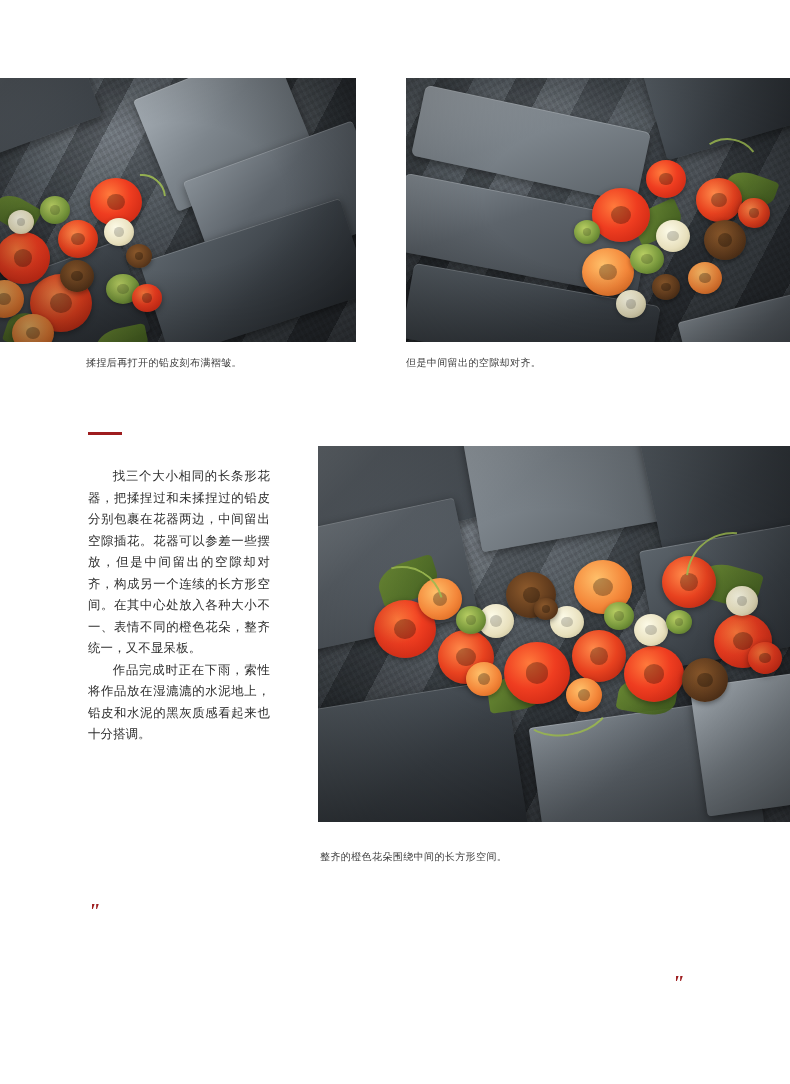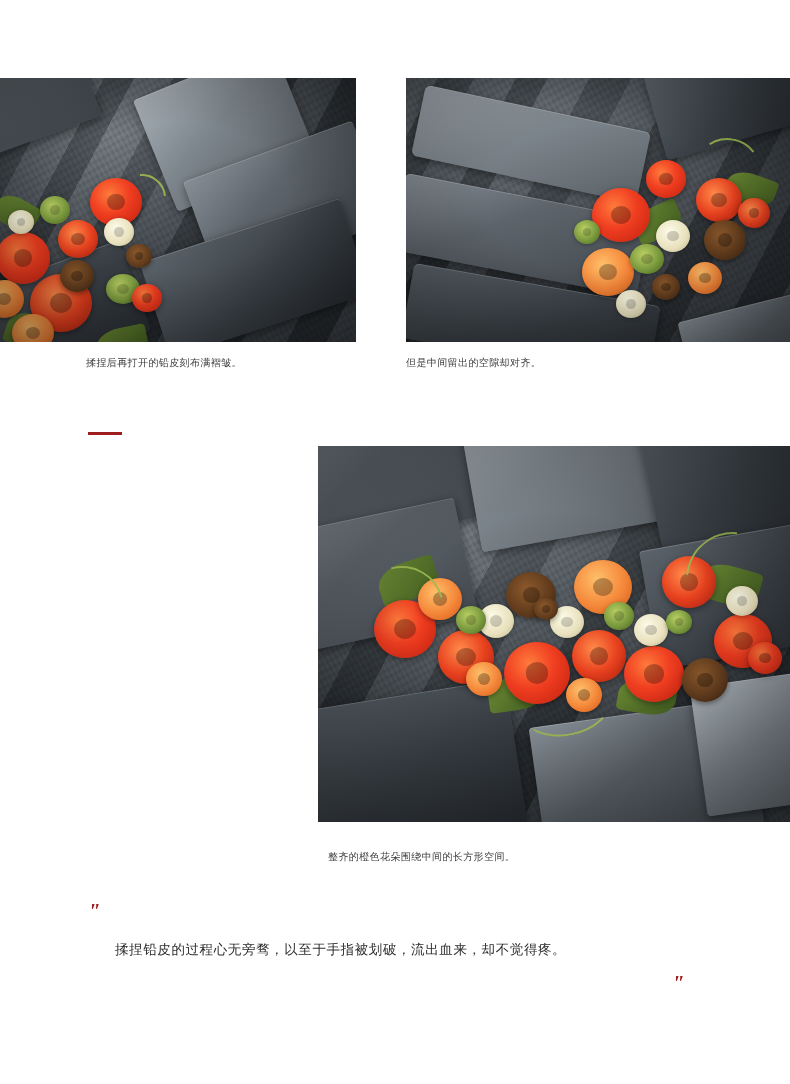--- a/index.html
+++ b/index.html
@@ -229,20 +229,24 @@
     <div class="bloom red2" style="left:332px; top:120px; width:32px; height:30px;"></div>
     <div class="bloom green" style="left:168px; top:142px; width:26px; height:24px;"></div>
     <div class="bloom dark" style="left:246px; top:196px; width:28px; height:26px;"></div>
     <div class="tendril" style="left:290px; top:60px; width:60px; height:56px; transform:rotate(10deg);"></div>
     <div class="vignette"></div>
   </div>
   <div class="caption" style="left:406px; top:356px;">但是中间留出的空隙却对齐。</div>
 
   <div class="rule" style="left:88px; top:432px;"></div>
 
+  <div class="bodytext" style="left:88px; top:466px;">
+    <p>找三个大小相同的长条形花器，把揉捏过和未揉捏过的铅皮分别包裹在花器两边，中间留出空隙插花。花器可以参差一些摆放，但是中间留出的空隙却对齐，构成另一个连续的长方形空间。在其中心处放入各种大小不一、表情不同的橙色花朵，整齐统一，又不显呆板。</p>
+    <p>作品完成时正在下雨，索性将作品放在湿漉漉的水泥地上，铅皮和水泥的黑灰质感看起来也十分搭调。</p>
+  </div>
 
   <div class="photo" style="left:318px; top:446px; width:472px; height:376px;">
     <div class="stone"></div>
     <div class="slab" style="left:-20px; top:-40px; width:190px; height:130px; transform:rotate(-14deg);"></div>
     <div class="slab light" style="left:150px; top:-60px; width:200px; height:150px; transform:rotate(-10deg);"></div>
     <div class="slab dark" style="left:330px; top:-50px; width:180px; height:150px; transform:rotate(-12deg);"></div>
     <div class="slab" style="left:-40px; top:70px; width:190px; height:120px; transform:rotate(-12deg);"></div>
     <div class="slab dark" style="left:330px; top:88px; width:190px; height:120px; transform:rotate(-10deg);"></div>
     <div class="slab dark" style="left:-30px; top:250px; width:230px; height:150px; transform:rotate(-9deg);"></div>
     <div class="slab" style="left:220px; top:266px; width:220px; height:150px; transform:rotate(-8deg);"></div>
@@ -273,20 +277,19 @@
     <div class="bloom green" style="left:348px; top:164px; width:26px; height:24px;"></div>
     <div class="bloom orange" style="left:148px; top:216px; width:36px; height:34px;"></div>
     <div class="bloom orange" style="left:248px; top:232px; width:36px; height:34px;"></div>
     <div class="bloom dark" style="left:216px; top:152px; width:24px; height:22px;"></div>
     <div class="bloom red" style="left:430px; top:196px; width:34px; height:32px;"></div>
     <div class="tendril" style="left:42px; top:120px; width:80px; height:80px; transform:rotate(30deg);"></div>
     <div class="tendril" style="left:368px; top:86px; width:90px; height:90px; transform:rotate(-40deg);"></div>
     <div class="tendril" style="left:200px; top:226px; width:90px; height:60px; transform:rotate(170deg);"></div>
     <div class="vignette"></div>
   </div>
-  <div class="caption" style="left:320px; top:850px;margin-left:8px;">整齐的橙色花朵围绕中间的长方形空间。</div>
+  <div class="caption" style="left:320px; top:850px;">整齐的橙色花朵围绕中间的长方形空间。</div>
 
   <div class="quotemark" style="left:88px; top:900px;">"</div>
-  <div class="pullquote" style="left:115px; top:941px;">揉捏铅皮的过程心无旁骛，以至于手指被划破，流出血来，却不觉得疼。</div>
   <div class="quotemark" style="left:672px; top:972px;">"</div>
 
 
 </div>
 
 </body></html>

